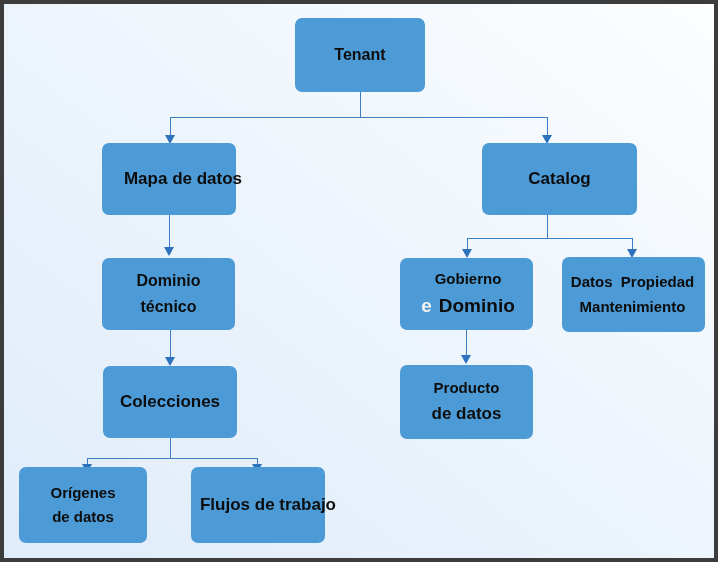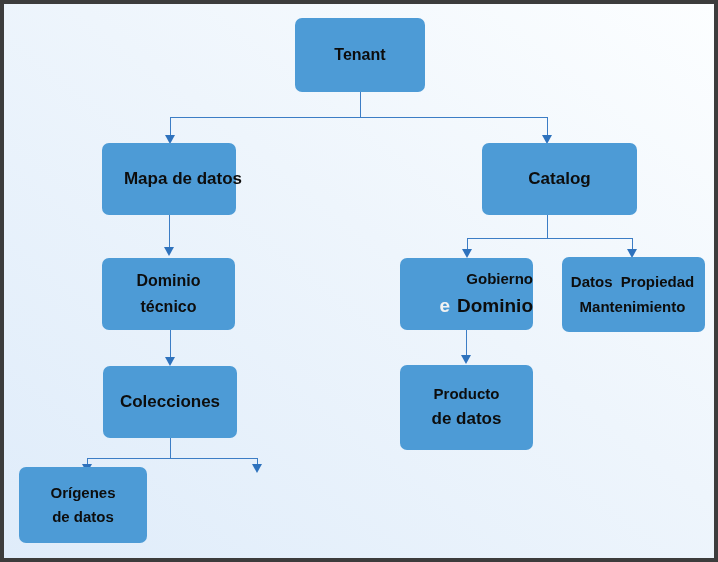--- a/index.html
+++ b/index.html
@@ -34,21 +34,21 @@
     background:var(--node-fill);
     border-radius:7px;
     color:var(--node-text);
     display:flex;
     flex-direction:column;
     align-items:center;
     justify-content:center;
     row-gap:8px;
     box-sizing:border-box;
   }
-  .node.align-left{align-items:flex-end;padding-left:3px;}
+  .node.align-left{align-items:center;padding-left:3px;}
   .node.align-right{align-items:center;padding-right:2px;}
   .lbl{white-space:nowrap;line-height:1.1;}
   .fs15{font-size:15px;}
   .fs16{font-size:16px;}
   .fs17{font-size:17px;}
   .fs19{font-size:19px;}
   .pre{white-space:pre;}
   .shift-r14{transform:translateX(14px);}
   .shift-r10{transform:translateX(10px);}
   .accent{color:var(--accent-letter);}
@@ -123,24 +123,27 @@
 
   <div class="node align-right" style="left:558px;top:253px;width:143px;height:75px">
     <div class="lbl fs15 pre">Datos  Propiedad</div>
     <div class="lbl fs15">Mantenimiento</div>
   </div>
 
   <div class="node" style="left:99px;top:362px;width:134px;height:72px">
     <div class="lbl fs17">Colecciones</div>
   </div>
 
-  <div class="node" style="left:396px;top:361px;width:133px;height:85px">
+  <div class="node" style="left:396px;top:361px;width:133px;height:74px">
     <div class="lbl fs15">Producto</div>
     <div class="lbl fs17">de datos</div>
   </div>
 
   <div class="node" style="left:15px;top:463px;width:128px;height:76px">
     <div class="lbl fs15">Orígenes</div>
     <div class="lbl fs15">de datos</div>
   </div>
 
+  <div class="node" style="left:187px;top:463px;width:134px;height:76px">
+    <div class="lbl fs17 shift-r10">Flujos de trabajo</div>
+  </div>
 
 </div>
 
 </body></html>

